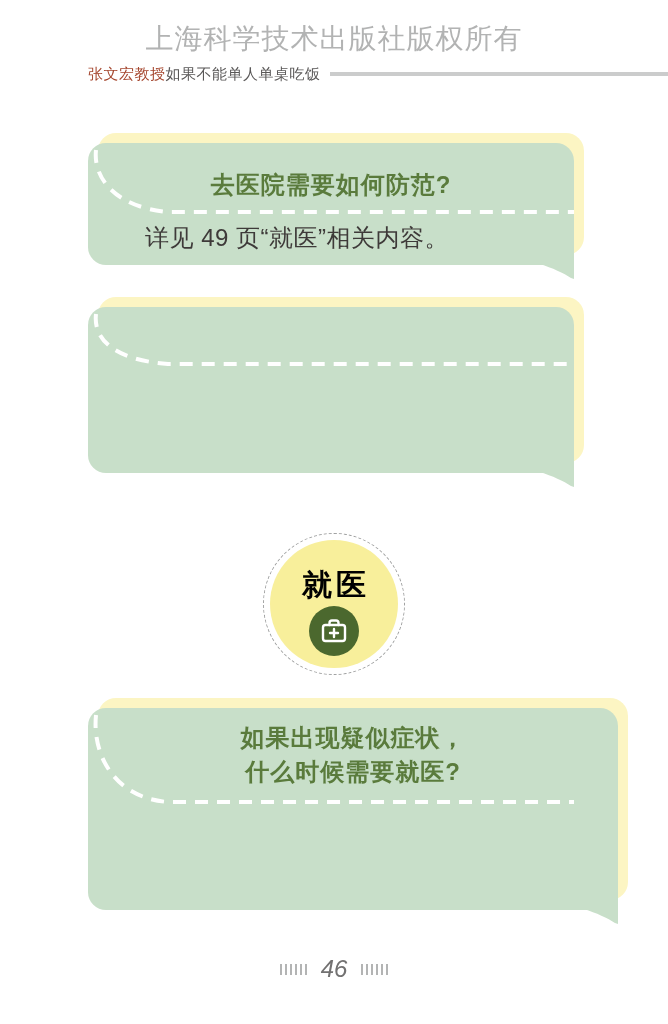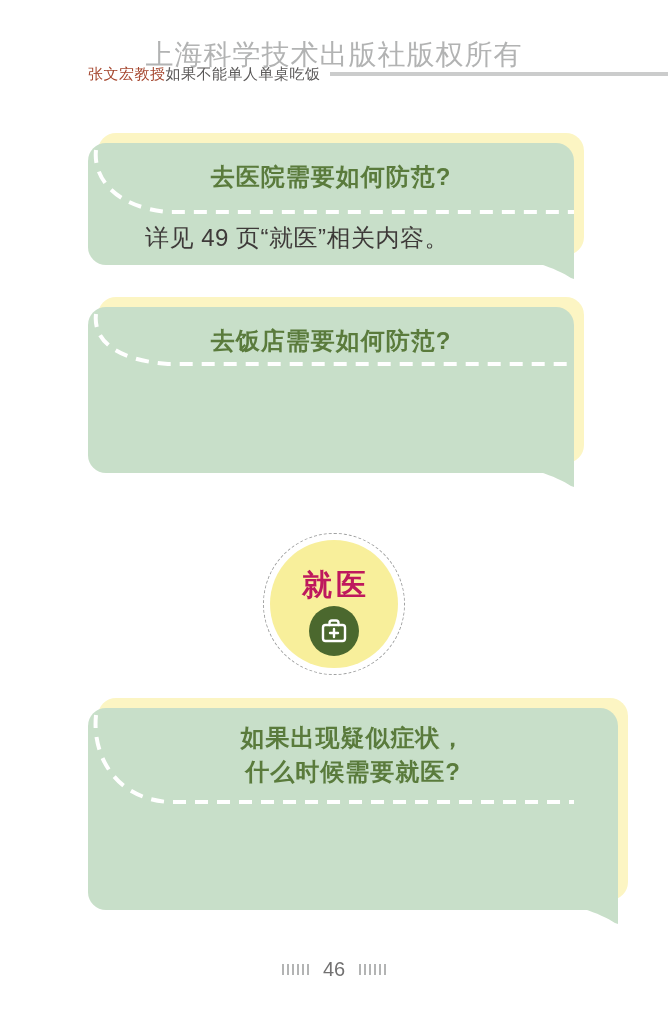--- a/index.html
+++ b/index.html
@@ -6,21 +6,21 @@
   .page {
     position:relative; width:668px; height:1024px; background:#ffffff;
     font-family:"Liberation Sans", sans-serif; overflow:hidden;
     margin:0 auto;
   }
 
   
   .watermark {
     position:absolute; top:20px; left:0; right:0; text-align:center;
     font-family:"Liberation Serif", serif; font-size:28px;
-    color:var(--watermark-gray,#b2b3b3); letter-spacing:1px;margin-top:16px;
+    color:var(--watermark-gray,#b2b3b3); letter-spacing:1px;
   }
 
   
   .running-header {
     position:absolute; top:64px; left:88px; right:0; height:20px;
     display:flex; align-items:center; font-size:15px; font-weight:normal;
     letter-spacing:.5px;
   }
   .rh-author { color:var(--header-red,#a5462e); }
   .rh-rest   { color:var(--header-gray,#595757); }
@@ -41,21 +41,21 @@
     background:var(--bubble-green,#c8dfc9);
     border-radius:18px 18px 0 18px;
   }
   .deco-svg { position:absolute; left:0; top:0; display:block; }
   .tail-svg {
     position:absolute; right:0; bottom:-14px; display:block;
     color:var(--bubble-green,#c8dfc9);
   }
 
   .bubble-title {
-    position:absolute; top:20px; left:0; width:100%; margin:0;
+    position:absolute; top:28px; left:0; width:100%; margin:0;
     text-align:center; font-size:24px; font-weight:bold; line-height:28px;
     color:var(--title-green,#5a7b3c); letter-spacing:1px; white-space:pre-line;
   }
   .card3 .bubble-title { top:13px; line-height:34px; }
 
   .bubble-body {
     position:absolute; left:9px; right:9px; margin:0;
     font-size:24px; line-height:45px; color:var(--body-text,#3e3a39);
     text-align:justify; text-indent:2em; letter-spacing:.5px;
   }
@@ -67,37 +67,37 @@
   .badge-ring {
     position:absolute; left:263px; top:533px; width:142px; height:142px;
     border:1.5px dashed #9fa0a0; border-radius:50%; box-sizing:border-box;
   }
   .badge-circle {
     position:absolute; left:270px; top:540px; width:128px; height:128px;
     border-radius:50%; background:var(--badge-yellow,#f8ef9b);
   }
   .badge-label {
     position:absolute; top:25px; left:0; width:100%; text-align:center;
-    font-size:30px; font-weight:bold; color:#be185d;
+    font-size:30px; font-weight:bold; color:#000000;
     letter-spacing:4px; text-indent:4px;
   }
   .badge-icon {
     position:absolute; left:39px; top:66px; width:50px; height:50px;
     border-radius:50%; background:var(--badge-icon-green,#4b682e);
     display:flex; align-items:center; justify-content:center;
   }
 
   
   .footer {
     position:absolute; top:955px; left:0; right:0;
     display:flex; align-items:center; justify-content:center;
   }
   .tick-group { display:flex; gap:3px; align-items:center; }
   .tick { width:2px; height:11px; background:#b3b4b4; }
-  .page-num { font-size:20px; color:#727171; margin:0 14px; line-height:28px; }
+  .page-num { font-size:24px; color:#727171; margin:0 14px; line-height:28px;font-style:italic; }
 </style>
 </head>
 <body>
 
 <div class="page">
 
   <div class="watermark">上海科学技术出版社版权所有</div>
 
   <div class="running-header">
     <span class="rh-author">张文宏教授</span>
@@ -118,21 +118,20 @@
       </svg>
     </div>
   </section>
 
   <section class="bubble card2">
     <div class="bubble-shadow"></div>
     <div class="bubble-green">
       <svg class="deco-svg" width="486" height="166" viewBox="0 0 486 166">
         <path d="M8 7 C5 32 26 53 80 57 L486 57" fill="none" stroke="#ffffff" stroke-width="4" stroke-dasharray="13 9"></path>
       </svg>
-      <h2 class="bubble-title">去饭店需要如何防范?</h2>
       <svg class="tail-svg" width="34" height="15" viewBox="0 0 34 15">
         <path d="M0 0 C12 4 24 9 31 14 L34 15 L34 0 Z" fill="currentColor"></path>
       </svg>
     </div>
   </section>
 
   <div class="badge-ring"></div>
   <div class="badge-circle">
     <div class="badge-label">就医</div>
     <div class="badge-icon">

